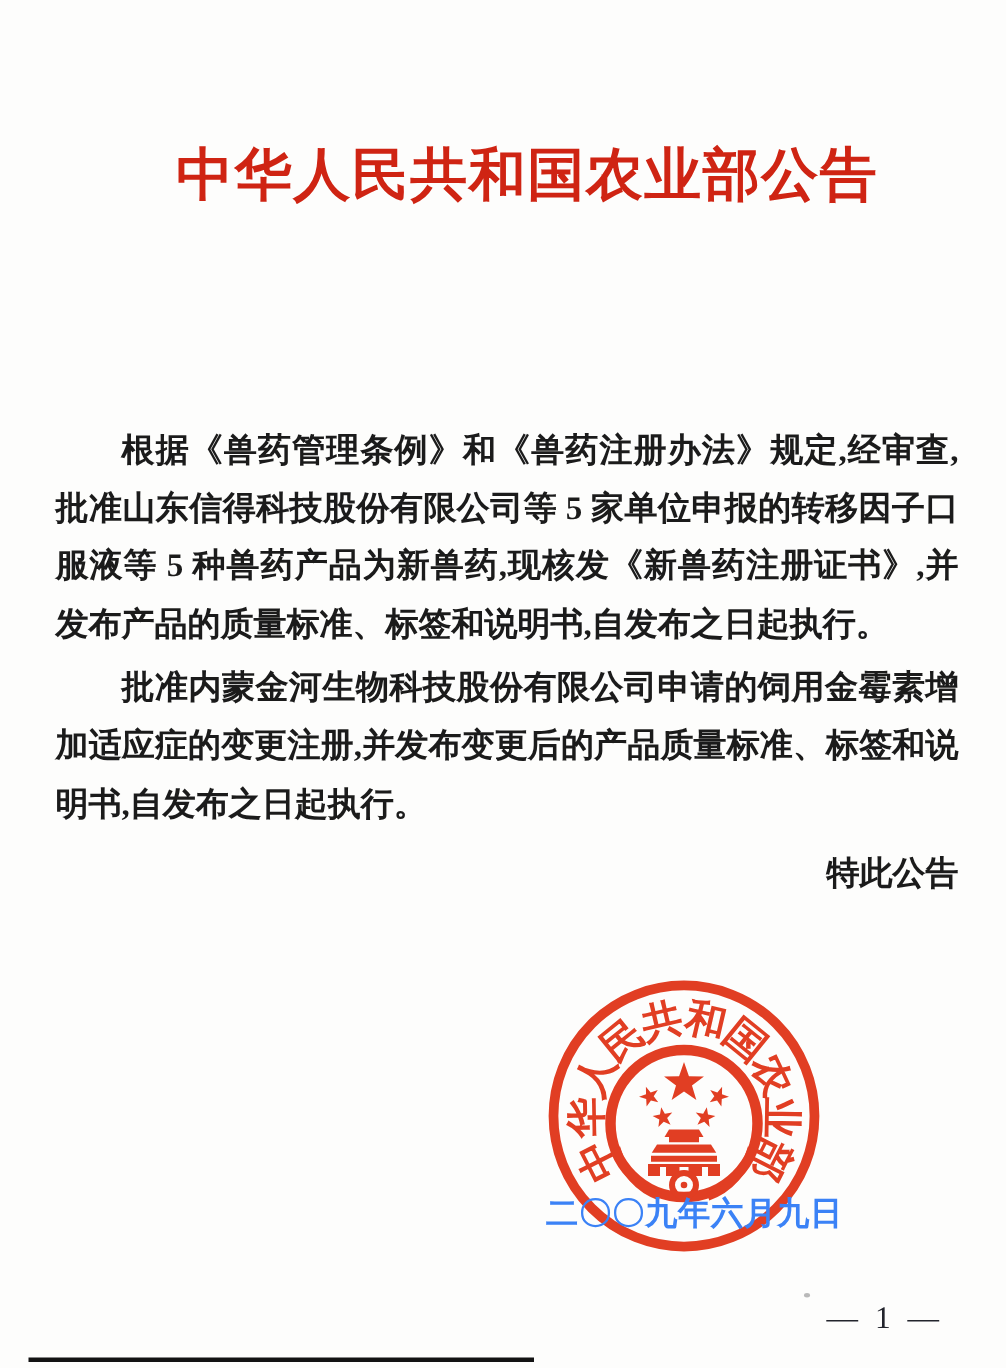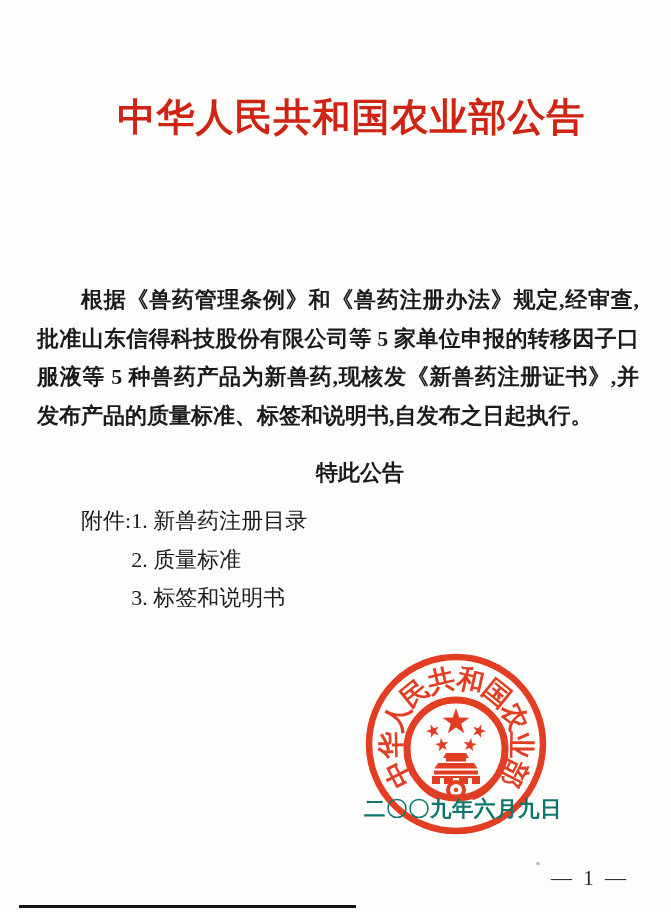--- a/index.html
+++ b/index.html
@@ -29,21 +29,21 @@
     font-size:23px;font-weight:bold;
     letter-spacing:1px;
   }
   .body-text{
     position:absolute;top:281px;left:37px;width:602px;
     font-size:22px;line-height:38.6px;
     text-align:justify;
   }
   .para{margin:0;text-indent:2em;font-weight:bold;}
   .para.p2{margin-top:4px;}
-  .para.closing{margin-top:19px;text-align:center;}
+  .para.closing{margin-top:8px;text-align:right;}
   .attachments{
     display:flex;align-items:flex-start;
     margin-top:9px;margin-left:2em;
     text-indent:0;text-align:left;
   }
   .att-label{white-space:nowrap;line-height:38.6px;}
   .att-items{display:flex;flex-direction:column;}
   .att-item{line-height:38.6px;white-space:nowrap;}
   .seal{
     position:absolute;left:362px;top:650px;
@@ -55,21 +55,21 @@
     font-size:27px;font-weight:bold;
     fill:var(--seal-red);
     text-anchor:middle;
   }
   .seal-shape{fill:var(--seal-red);}
   .seal-stroke{fill:none;stroke:var(--seal-red);}
   .date{
     position:absolute;left:364px;top:794px;
     font-size:21.5px;font-weight:bold;
     letter-spacing:0.5px;
-    color:#0f766e;
+    color:#3b82f6;
     z-index:2;white-space:nowrap;
   }
   .pagenum{
     position:absolute;top:866px;right:42px;
     font-size:21px;letter-spacing:3px;
     color:#22242c;
   }
   .bottom-line{
     position:absolute;left:19px;top:905px;
     width:337px;height:3px;background:#131313;
@@ -82,29 +82,22 @@
 </head>
 <body>
 
 <div class="page">
 
   <h1 class="title">中华人民共和国农业部公告</h1>
 
 
   <div class="body-text">
     <p class="para p1">根据《兽药管理条例》和《兽药注册办法》规定,经审查,批准山东信得科技股份有限公司等 5 家单位申报的转移因子口服液等 5 种兽药产品为新兽药,现核发《新兽药注册证书》,并发布产品的质量标准、标签和说明书,自发布之日起执行。</p>
+    <p class="para p2">批准内蒙金河生物科技股份有限公司申请的饲用金霉素增加适应症的变更注册,并发布变更后的产品质量标准、标签和说明书,自发布之日起执行。</p>
     <p class="para closing">特此公告</p>
-    <div class="attachments">
-      <span class="att-label">附件:</span>
-      <div class="att-items">
-        <div class="att-item">1. 新兽药注册目录</div>
-        <div class="att-item">2. 质量标准</div>
-        <div class="att-item">3. 标签和说明书</div>
-      </div>
-    </div>
   </div>
 
   <svg class="seal" viewBox="0 0 188 188" xmlns="http://www.w3.org/2000/svg">
 
     <circle class="seal-stroke" cx="94" cy="94" r="87" stroke-width="6.5"></circle>
 
     <g id="seal-text-group">
         <text x="94" y="38" transform="rotate(-117 94 94)" class="seal-char">中</text>
         <text x="94" y="38" transform="rotate(-91 94 94)" class="seal-char">华</text>
         <text x="94" y="38" transform="rotate(-65 94 94)" class="seal-char">人</text>

